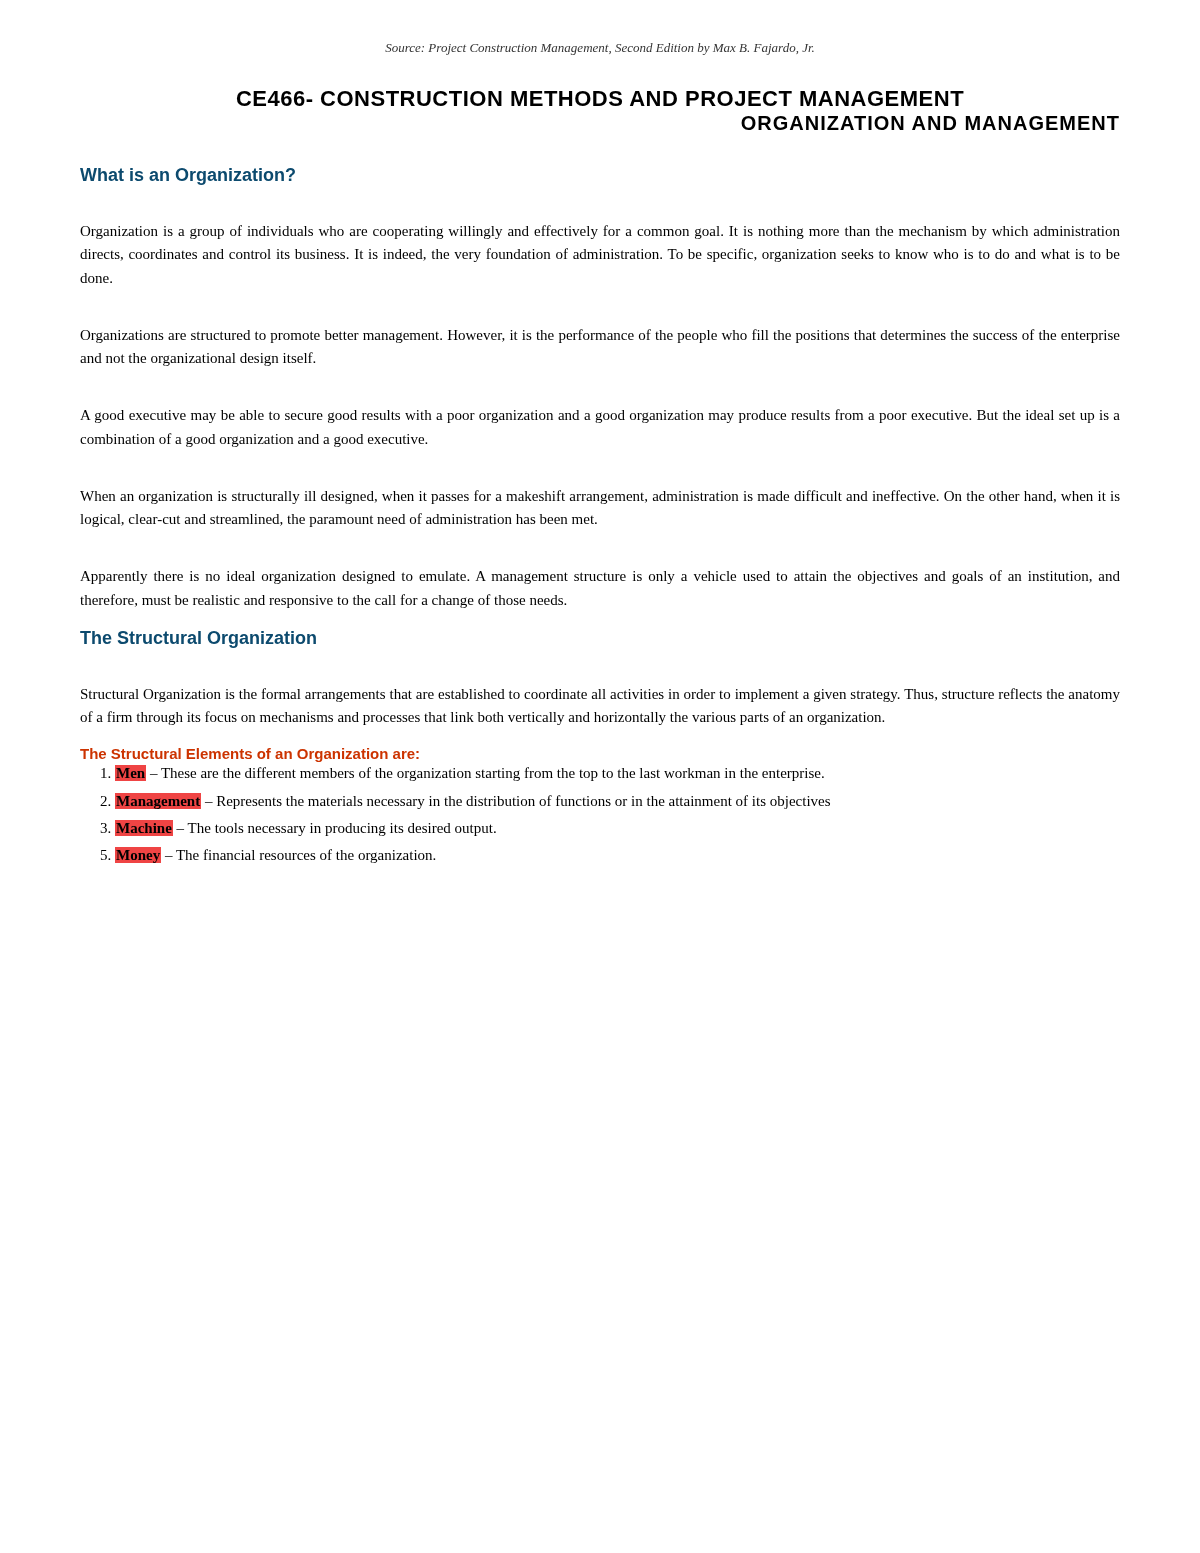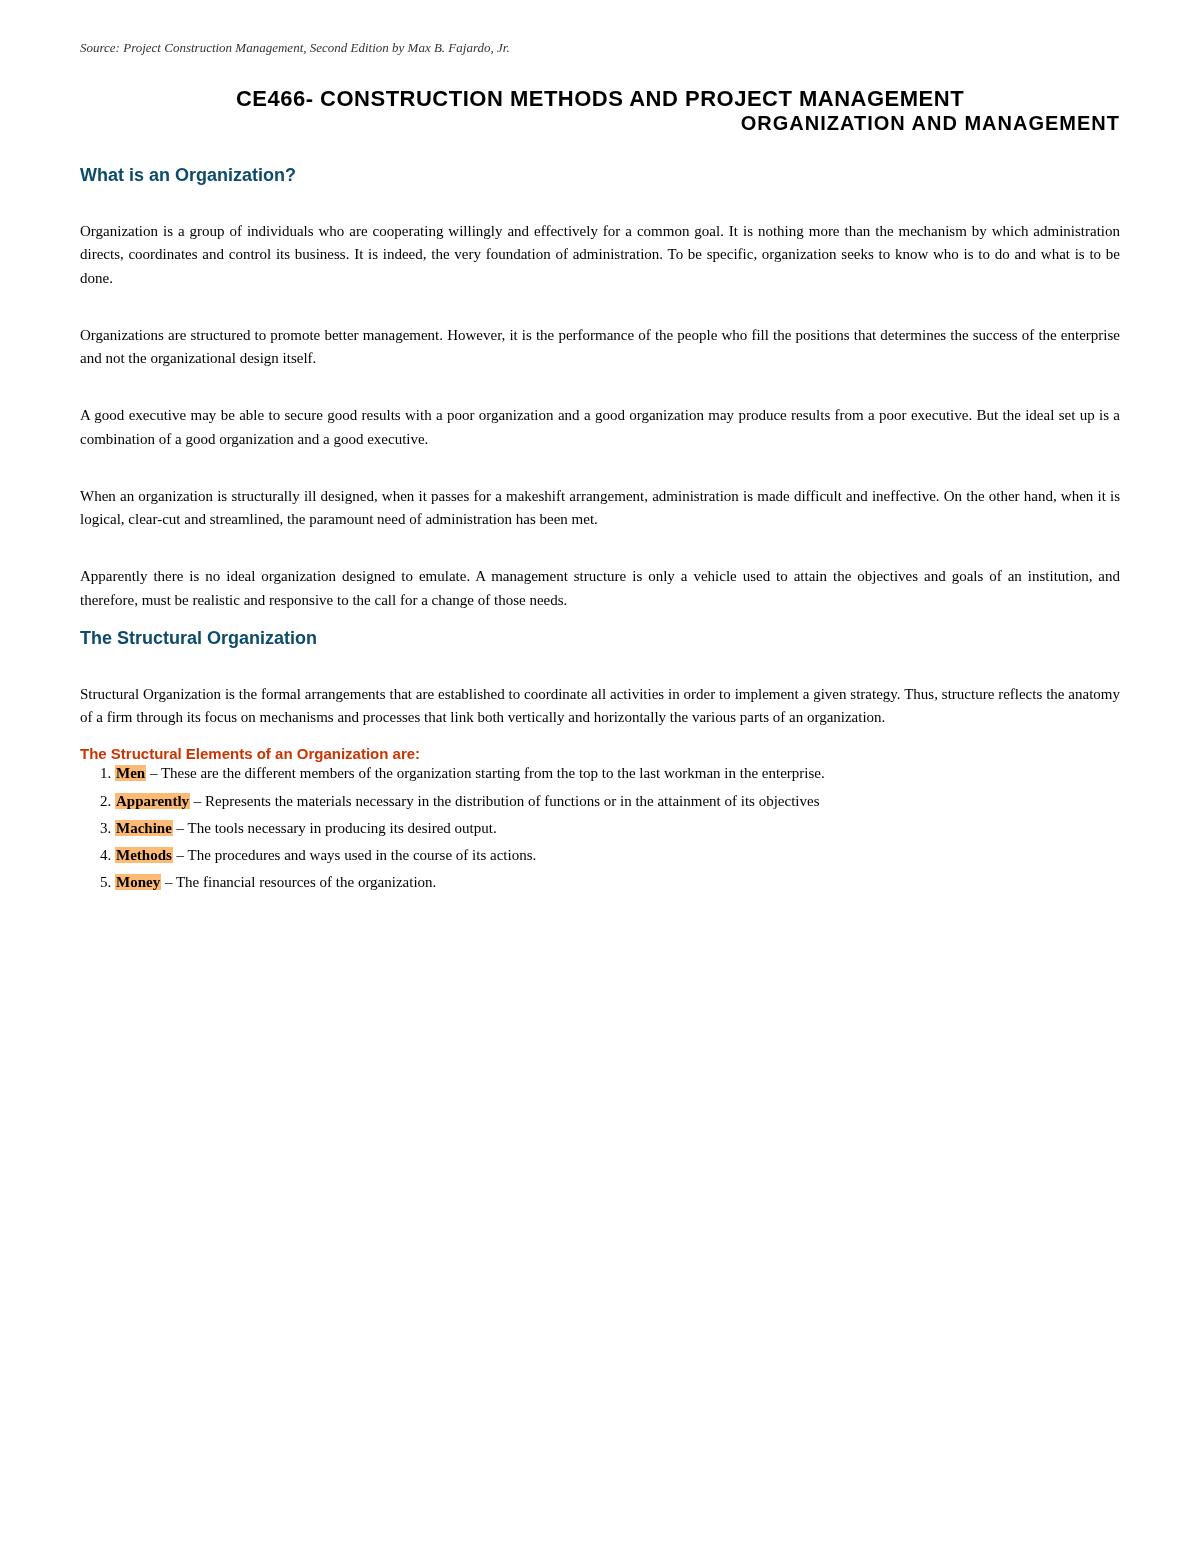--- a/index.html
+++ b/index.html
@@ -12,21 +12,21 @@
       background: #ffffff;
       font-family: 'Times New Roman', Times, serif;
       font-size: 15px;
       color: #000000;
       width: 1200px;
       min-height: 1553px;
       padding: 40px 80px 60px 80px;
     }
 
     .source-line {
-      text-align: left;
+      text-align: center;
       font-style: italic;
       font-size: 13px;
       color: #333;
       margin-bottom: 30px;
     }
 
     .main-title {
       text-align: center;
       font-size: 22px;
       font-weight: bold;
@@ -75,21 +75,21 @@
       margin-bottom: 8px;
     }
 
     .list-item {
       line-height: 1.55;
       margin-bottom: 4px;
       font-size: 15px;
     }
 
     .highlight {
-      background-color: #fdba74;
+      background-color: #ef4444;
       padding: 0 1px;
     }
 
     .bold-text {
       font-weight: bold;
     }
   </style>
 </head>
 <body>
 
@@ -121,30 +121,27 @@
   <div>
     <p class="subsection-heading bold-text">The Structural Elements of an Organization are:</p>
 
     <div class="list-items">
 
       <div class="list-item">
         <span>1. </span><span class="highlight bold-text">Men</span><span> – These are the different members of the organization starting from the top to the last workman in the enterprise.</span>
       </div>
 
       <div class="list-item">
-        <span>2. </span><span class="highlight bold-text">Apparently</span><span> – Represents the materials necessary in the distribution of functions or in the attainment of its objectives</span>
+        <span>2. </span><span class="highlight bold-text">Management</span><span> – Represents the materials necessary in the distribution of functions or in the attainment of its objectives</span>
       </div>
 
       <div class="list-item">
         <span>3. </span><span class="highlight bold-text">Machine</span><span> – The tools necessary in producing its desired output.</span>
       </div>
 
-      <div class="list-item">
-        <span>4. </span><span class="highlight bold-text">Methods</span><span> – The procedures and ways used in the course of its actions.</span>
-      </div>
 
       <div class="list-item">
         <span>5. </span><span class="highlight bold-text">Money</span><span> – The financial resources of the organization.</span>
       </div>
 
     </div>
   </div>
 </div>
 
 </body></html>

